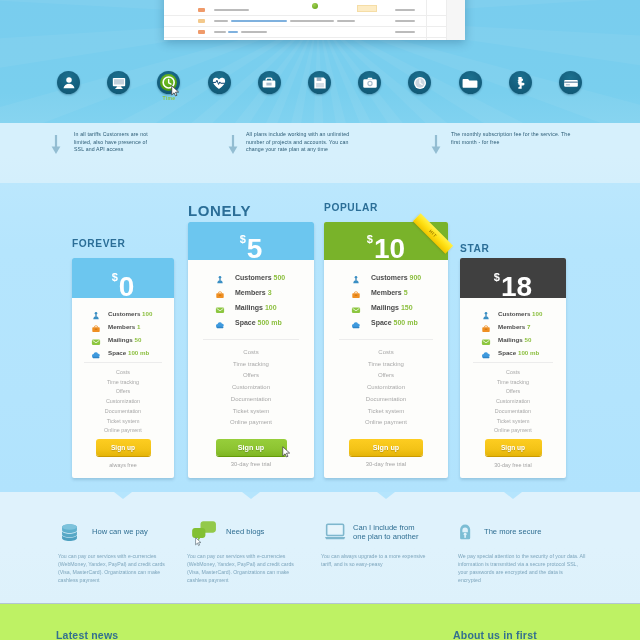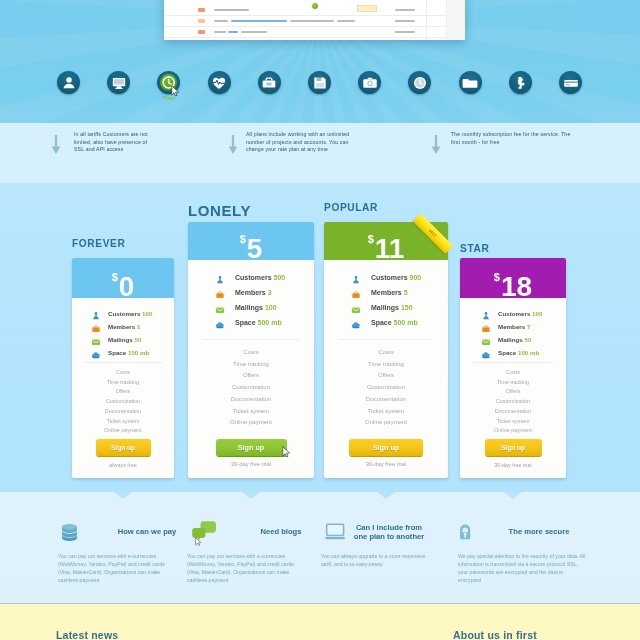--- a/index.html
+++ b/index.html
@@ -13,21 +13,21 @@
     background:linear-gradient(180deg,#79cdee 0%,#79ceee 40%,#79cfee 75%,#80d2f0 100%);
     overflow:hidden;}
   .rays{position:absolute;left:0;top:0px;width:640px;height:123px;}
   .sec-notes{position:absolute;left:0;top:123px;width:640px;height:60px;
     background:linear-gradient(180deg,#d6f0fc 0%,#d6f0fc 55%,#d4effc 100%);}
   .sec-pricing{position:absolute;left:0;top:183px;width:640px;height:309px;
     background:linear-gradient(180deg,#bbe7fd 0%,#b5e5fd 22%,#b3e4fd 70%,#b1e3fd 100%);}
   .sec-faq{position:absolute;left:0;top:492px;width:640px;height:112px;
     background:linear-gradient(180deg,#dff2fc 0%,#dff2fc 50%,#ddf1fb 100%);}
   .faq-line{position:absolute;left:0;top:603px;width:640px;height:1px;background:#b3c6d0;}
-  .sec-footer{position:absolute;left:0;top:604px;width:640px;height:36px;background:#fef9c3;}
+  .sec-footer{position:absolute;left:0;top:604px;width:640px;height:36px;background:#bef264;}
 
   
     .shot{position:absolute;left:164px;top:-62px;width:301px;height:102px;
     background:#fff;box-shadow:0 3px 9px rgba(20,70,105,.3);}
   .shot-in{position:absolute;left:0;top:0;right:0;bottom:0;overflow:hidden;}
   .shot-chip{position:absolute;width:7px;height:4px;border-radius:1px;}
   .shot-txt{position:absolute;height:1.6px;background:#bbb;border-radius:1px;}
   .shot-link{position:absolute;height:1.6px;background:#7fb1de;border-radius:1px;}
   .shot-green{position:absolute;width:6px;height:6px;border-radius:50%;
     background:radial-gradient(circle at 35% 30%,#9ed04e,#5f9c18);}
@@ -85,21 +85,21 @@
   .plan-note{position:absolute;left:0;right:0;text-align:center;color:#a4a4a4;}
   .cursor2{position:absolute;width:9px;height:12px;}
 
   
   .notches{position:absolute;left:0;top:0;width:640px;height:14px;}
   .notch{position:absolute;top:0;width:0;height:0;
     border-left:9px solid transparent;border-right:9px solid transparent;
     border-top:7px solid #b5e5fd;}
   .faq-item{position:absolute;}
   .faq-ico{position:absolute;left:0;top:0;}
-  .faq-title{position:absolute;font-weight:bold;color:#2f6e92;text-align:center;}
+  .faq-title{position:absolute;font-weight:normal;color:#2f6e92;}
   .faq-text{position:absolute;color:#7ea6bd;}
 
   
   .f-title{position:absolute;font-weight:bold;color:#33708f;font-size:10.5px;
     letter-spacing:.2px;}
 </style>
 </head>
 <body>
 
 <div id="root">
@@ -369,21 +369,21 @@
           <div class="plan-note" style="top: 239px; font-size: 5.8px;">30-day free trial</div>
           <svg xmlns="http://www.w3.org/2000/svg" viewBox="0 0 12 16" width="7.5" height="10" class="cursor2" style="position: absolute; left: 93.5px; top: 224px;">
             <path d="M1 1 L1 13.3 L4.1 10.4 L6.1 14.6 L8 13.7 L6 9.6 L10.2 9.4 Z" fill="#ffffff" stroke="#444" stroke-width="1"></path>
           </svg>
         </div>
       </div>
       <div class="plan" style="left: 0px; top: 0px;">
         <div class="plan-name" style="left: 324px; top: 19px; font-size: 10.2px;">POPULAR</div>
         <div class="plan-card" style="left: 324px; top: 39px; width: 124px; height: 256px;">
           <div class="plan-head" style="height: 38px; background: rgb(121, 179, 42);">
-            <div class="plan-price" style="top: 12.8px; font-size: 28px;"><span class="cur" style="font-size: 11px;">$</span><span>11</span></div>
+            <div class="plan-price" style="top: 12.8px; font-size: 28px;"><span class="cur" style="font-size: 11px;">$</span><span>10</span></div>
           </div>
           <div class="specs" style="top: 52px;">
             <div class="spec" style="height: 15px; margin-left: 27px;">
               <svg xmlns="http://www.w3.org/2000/svg" viewBox="0 0 20 20" width="12.04" height="12.04" class="sico" style="position: absolute; left: 0px; top: 1px;">
                 <circle cx="10" cy="4.4" r="2.6" fill="#3a8fc4"></circle>
                 <path d="M4.6 16.4c0-3.6 2.4-5.7 5.4-5.7s5.4 2.1 5.4 5.7z" fill="#3a8fc4"></path>
                 <rect x="8.8" y="6.4" width="2.4" height="4.6" fill="#2c7ab0"></rect>
               </svg>
               <div class="slab" style="font-size: 7px; left: 20px;"><span>Customers</span> <span class="sval">900</span></div>
             </div>
@@ -426,21 +426,21 @@
         <div style="position: absolute; left: 324px; top: 39px; width: 124px; height: 38px;">
           <div class="ribbon" style="left: 86px; top: 6px;">
             <i></i>
             <b>HIT</b>
           </div>
         </div>
       </div>
       <div class="plan" style="left: 0px; top: 0px;">
         <div class="plan-name" style="left: 460px; top: 60px; font-size: 10.2px;">STAR</div>
         <div class="plan-card" style="left: 460px; top: 75px; width: 106px; height: 220px;">
-          <div class="plan-head" style="height: 40px; background: #a21caf;">
+          <div class="plan-head" style="height: 40px; background: #404040;">
             <div class="plan-price" style="top: 14.8px; font-size: 28px;"><span class="cur" style="font-size: 11px;">$</span><span>18</span></div>
           </div>
           <div class="specs" style="top: 52px;">
             <div class="spec" style="height: 13px; margin-left: 21px;">
               <svg xmlns="http://www.w3.org/2000/svg" viewBox="0 0 20 20" width="10.664" height="10.664" class="sico" style="position: absolute; left: 0px; top: 1px;">
                 <circle cx="10" cy="4.4" r="2.6" fill="#3a8fc4"></circle>
                 <path d="M4.6 16.4c0-3.6 2.4-5.7 5.4-5.7s5.4 2.1 5.4 5.7z" fill="#3a8fc4"></path>
                 <rect x="8.8" y="6.4" width="2.4" height="4.6" fill="#2c7ab0"></rect>
               </svg>
               <div class="slab" style="font-size: 6.2px; left: 17px;"><span>Customers</span> <span class="sval">100</span></div>

